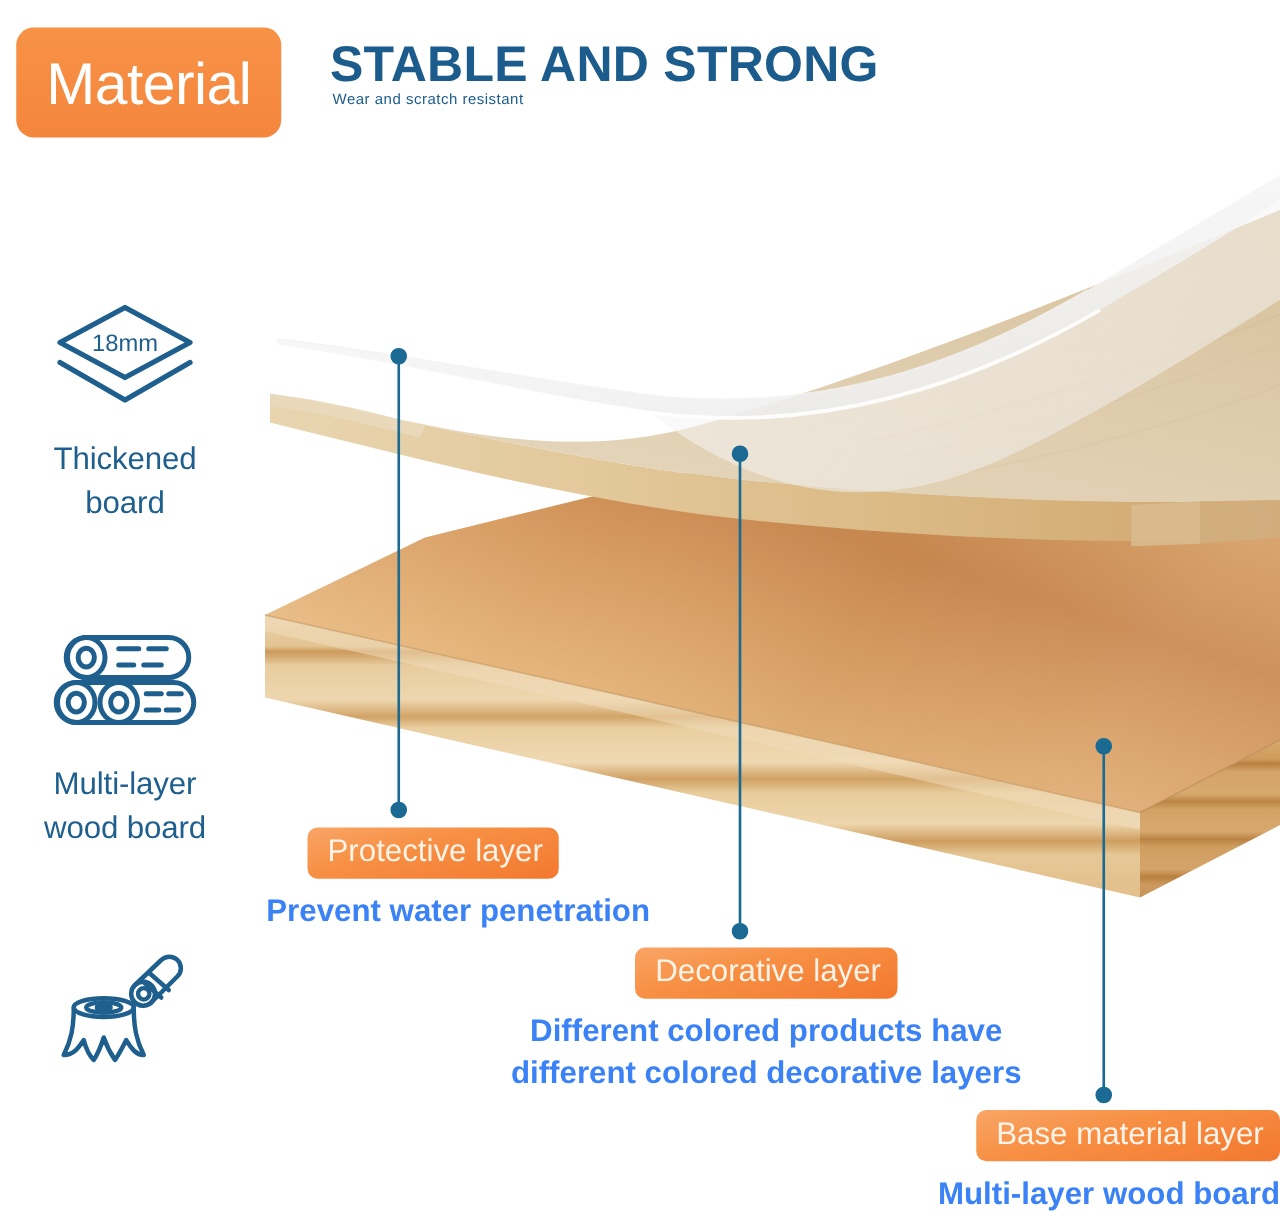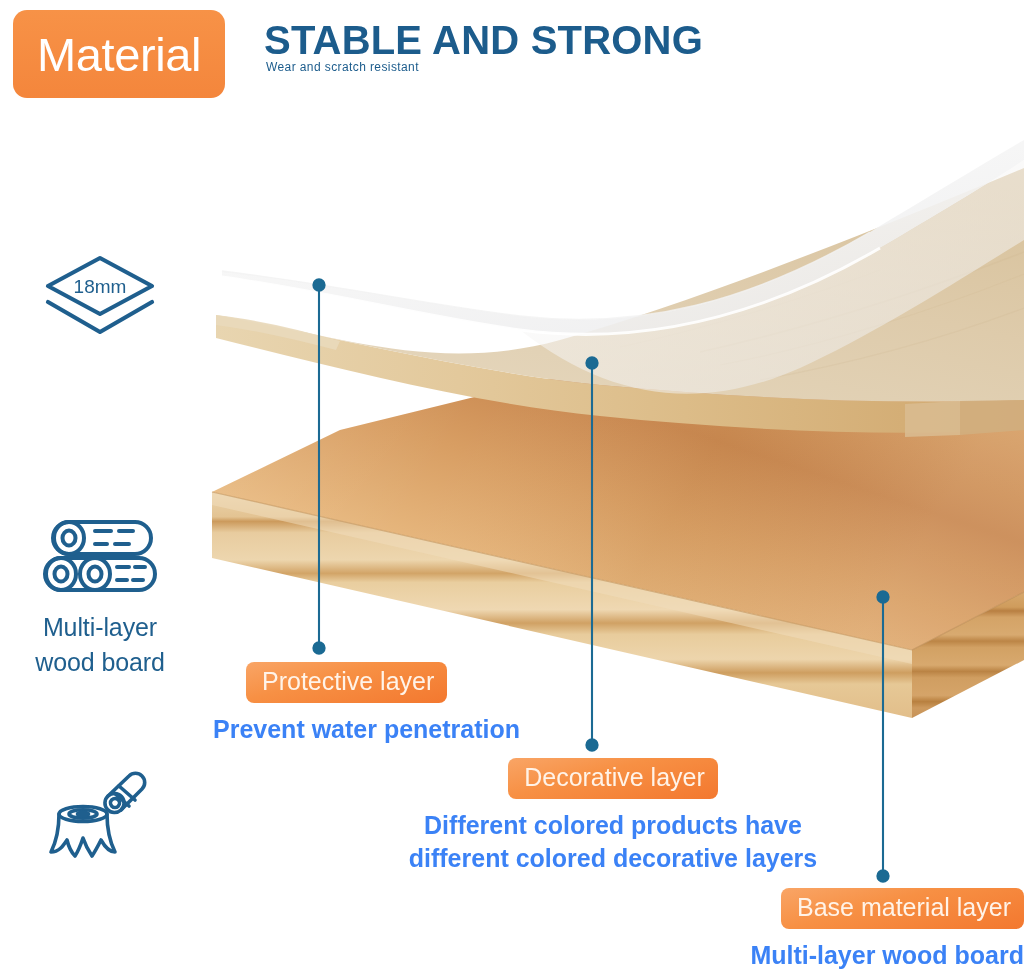--- a/index.html
+++ b/index.html
@@ -12,21 +12,21 @@
     height: 973px;
     position: relative;
     overflow: hidden;
     font-family: "Liberation Sans", sans-serif;
     -webkit-font-smoothing: antialiased;
   }
 
   
   #header {
     position: absolute;
-    left: 0; top: 0;
+    left: 0; top: 12px;
     width: 851px; height: 120px;
   }
   #material-badge {
     position: absolute;
     left: 13px; top: 10px;
     width: 212px; height: 88px;
     border-radius: 14px;
     background: linear-gradient(180deg, #F79247 0%, #F4863C 100%);
     display: flex;
     align-items: center;
@@ -66,21 +66,21 @@
     text-align: center;
   }
   #feature-0 { top: 238px; }
   #feature-1 { top: 498px; }
   #feature-2 { top: 762px; }
 
   .feature-icon {
     width: 200px;
     height: 104px;
     display: flex;
-    align-items: flex-end;
+    align-items: flex-start;
     justify-content: center;
   }
   .feature-label {
     margin-top: 8px;
     color: #1F5F8E;
     font-size: 25px;
     line-height: 1.38;
     font-weight: 400;
     letter-spacing: -0.1px;
   }
@@ -330,20 +330,24 @@
 <div class="feature" id="feature-0">
   <div class="feature-icon">
     <svg viewBox="0 0 120 92" width="120" height="92" xmlns="http://www.w3.org/2000/svg">
       <g fill="none" stroke="#1F5F8E" stroke-width="4.2" stroke-linejoin="round" stroke-linecap="round">
         <path d="M 60,8 L 112,36 L 60,64 L 8,36 Z"></path>
         <path d="M 8,52 L 60,82 L 112,52"></path>
       </g>
       <text x="60" y="43" text-anchor="middle" font-family="Liberation Sans, sans-serif" font-size="19" fill="#1F5F8E">18mm</text>
     </svg>
   </div>
+  <div class="feature-label">
+    <div>Thickened</div>
+    <div>board</div>
+  </div>
 </div>
 
 <div class="feature" id="feature-1">
   <div class="feature-icon">
     <svg viewBox="0 0 122 92" width="122" height="92" xmlns="http://www.w3.org/2000/svg">
       <g fill="none" stroke="#1F5F8E" stroke-width="4" stroke-linejoin="round" stroke-linecap="round">
 
         <path d="M 30,12 L 96,12 A 16,16 0 0 1 96,44 L 30,44 A 16,16 0 0 1 30,12 Z"></path>
         <ellipse cx="30" cy="28" rx="15" ry="16"></ellipse>
         <ellipse cx="30" cy="28" rx="6.5" ry="7.5"></ellipse>

